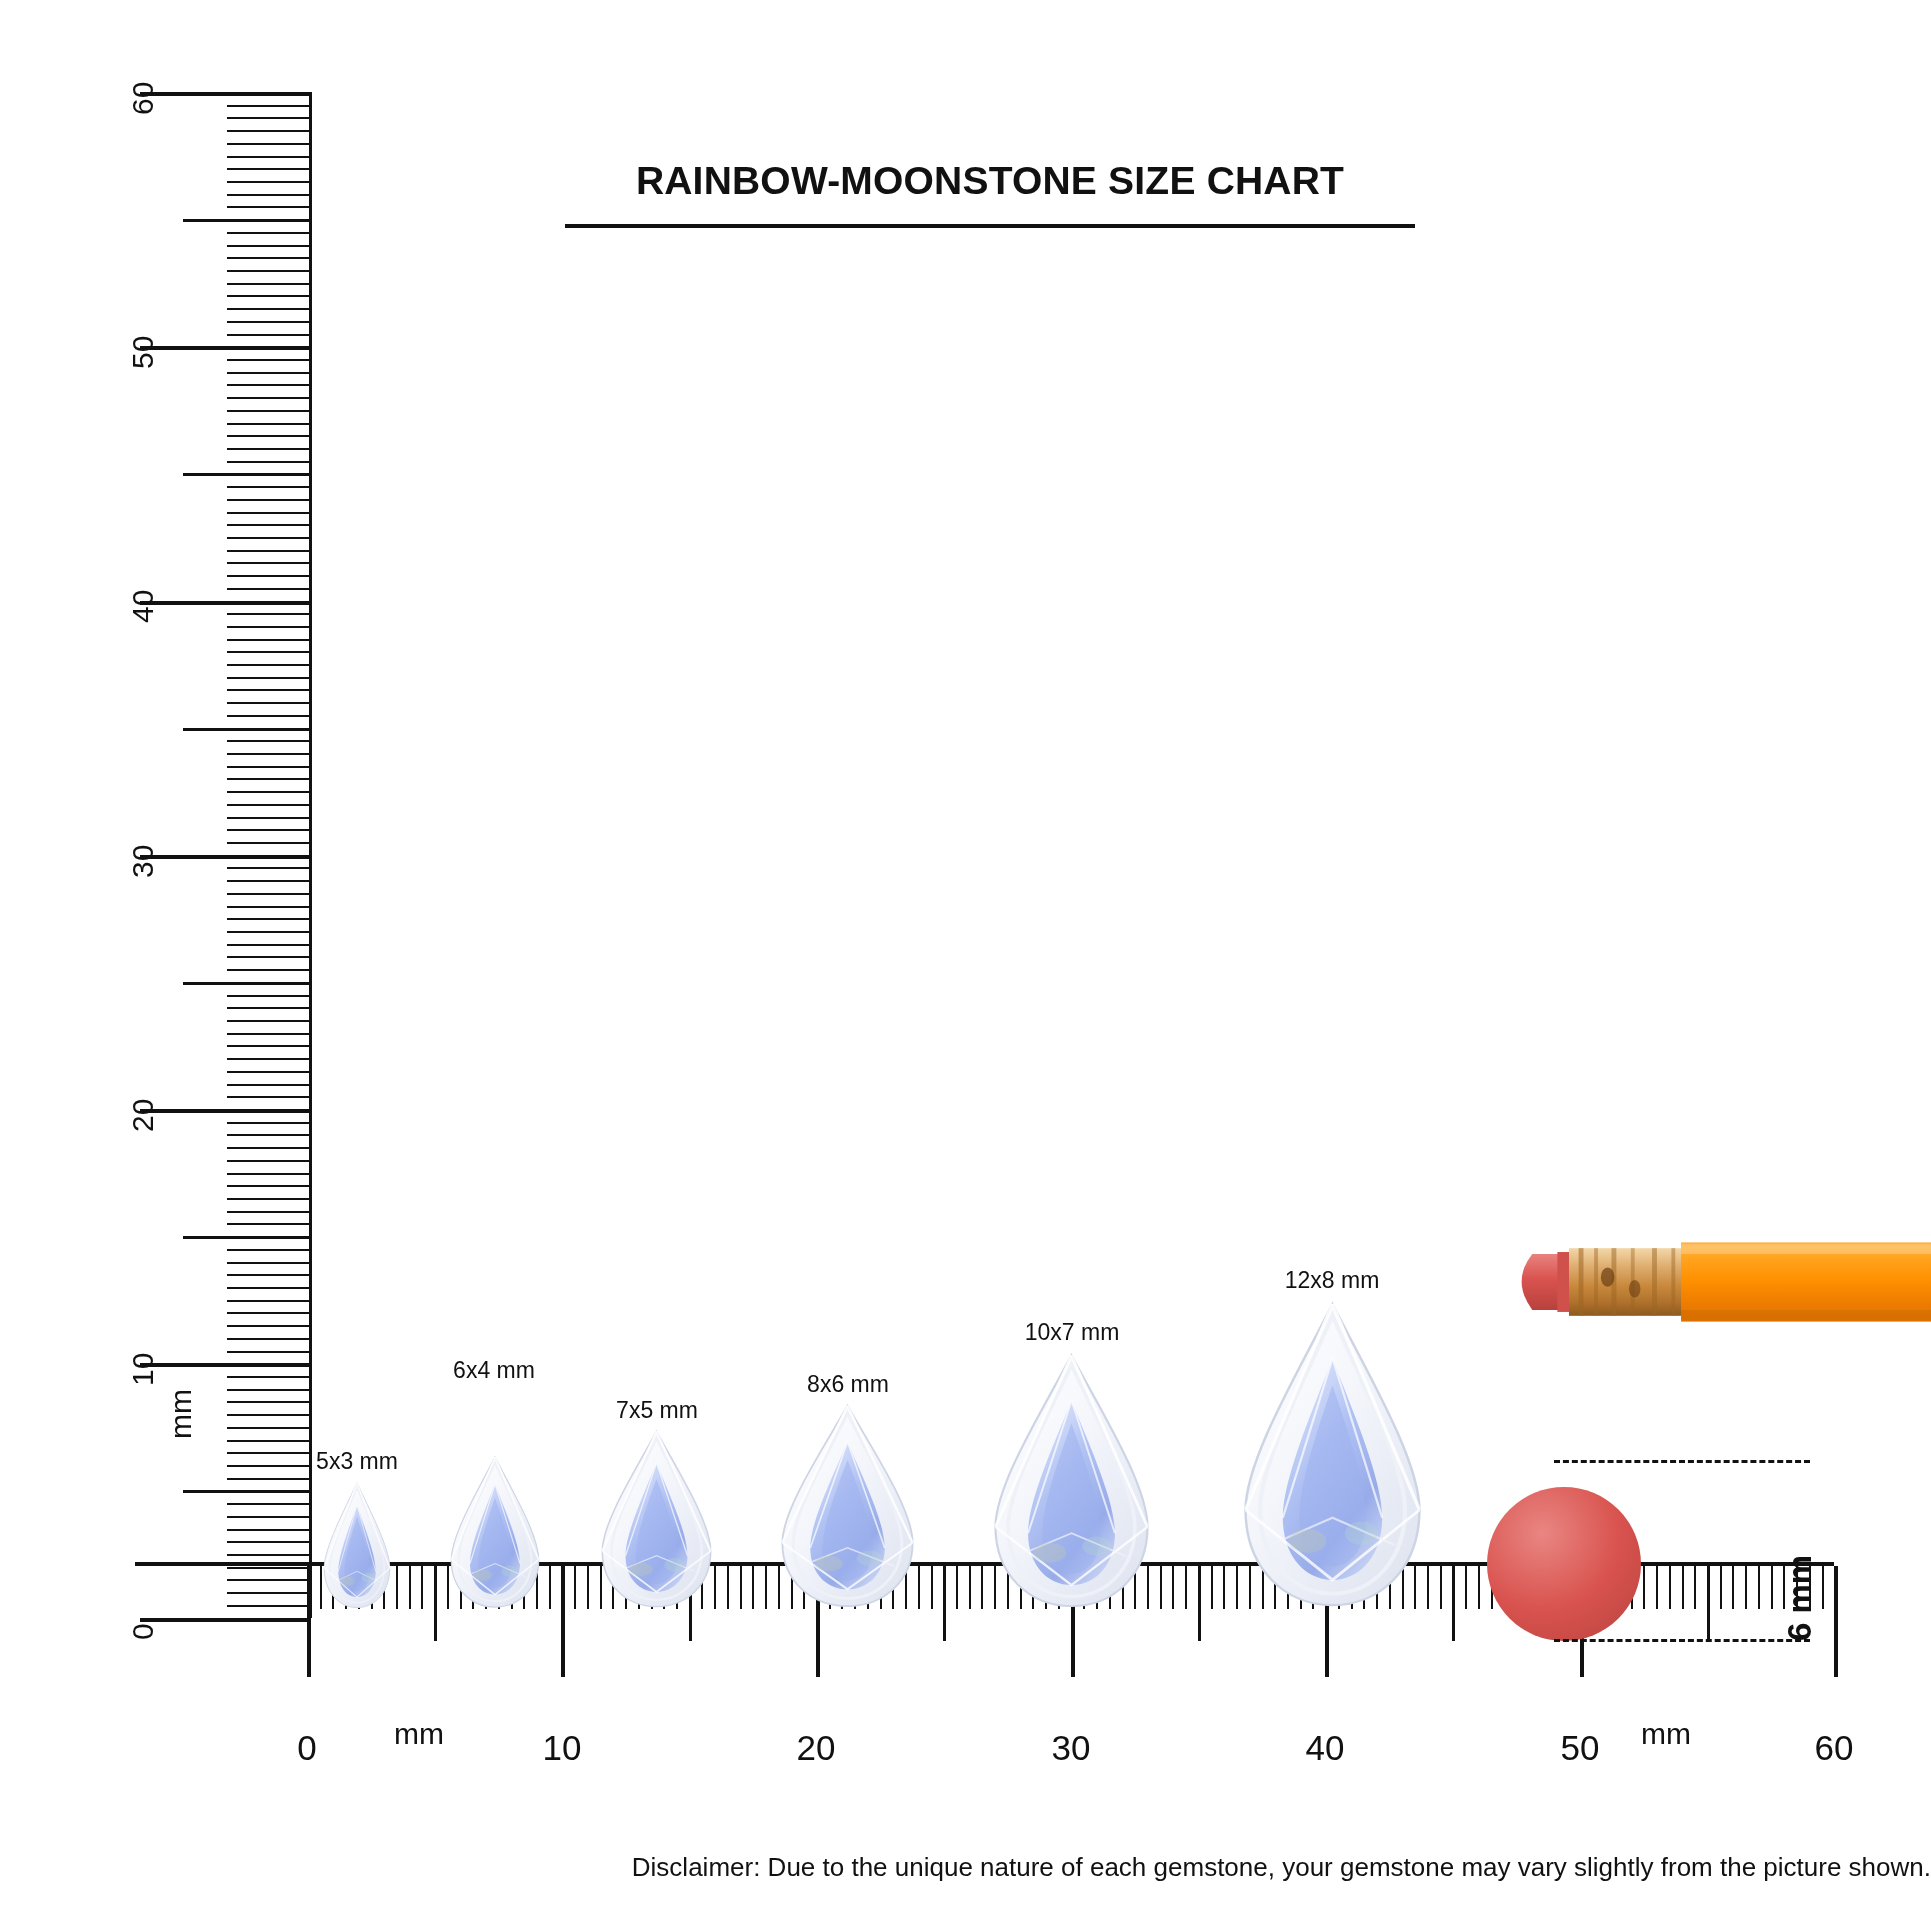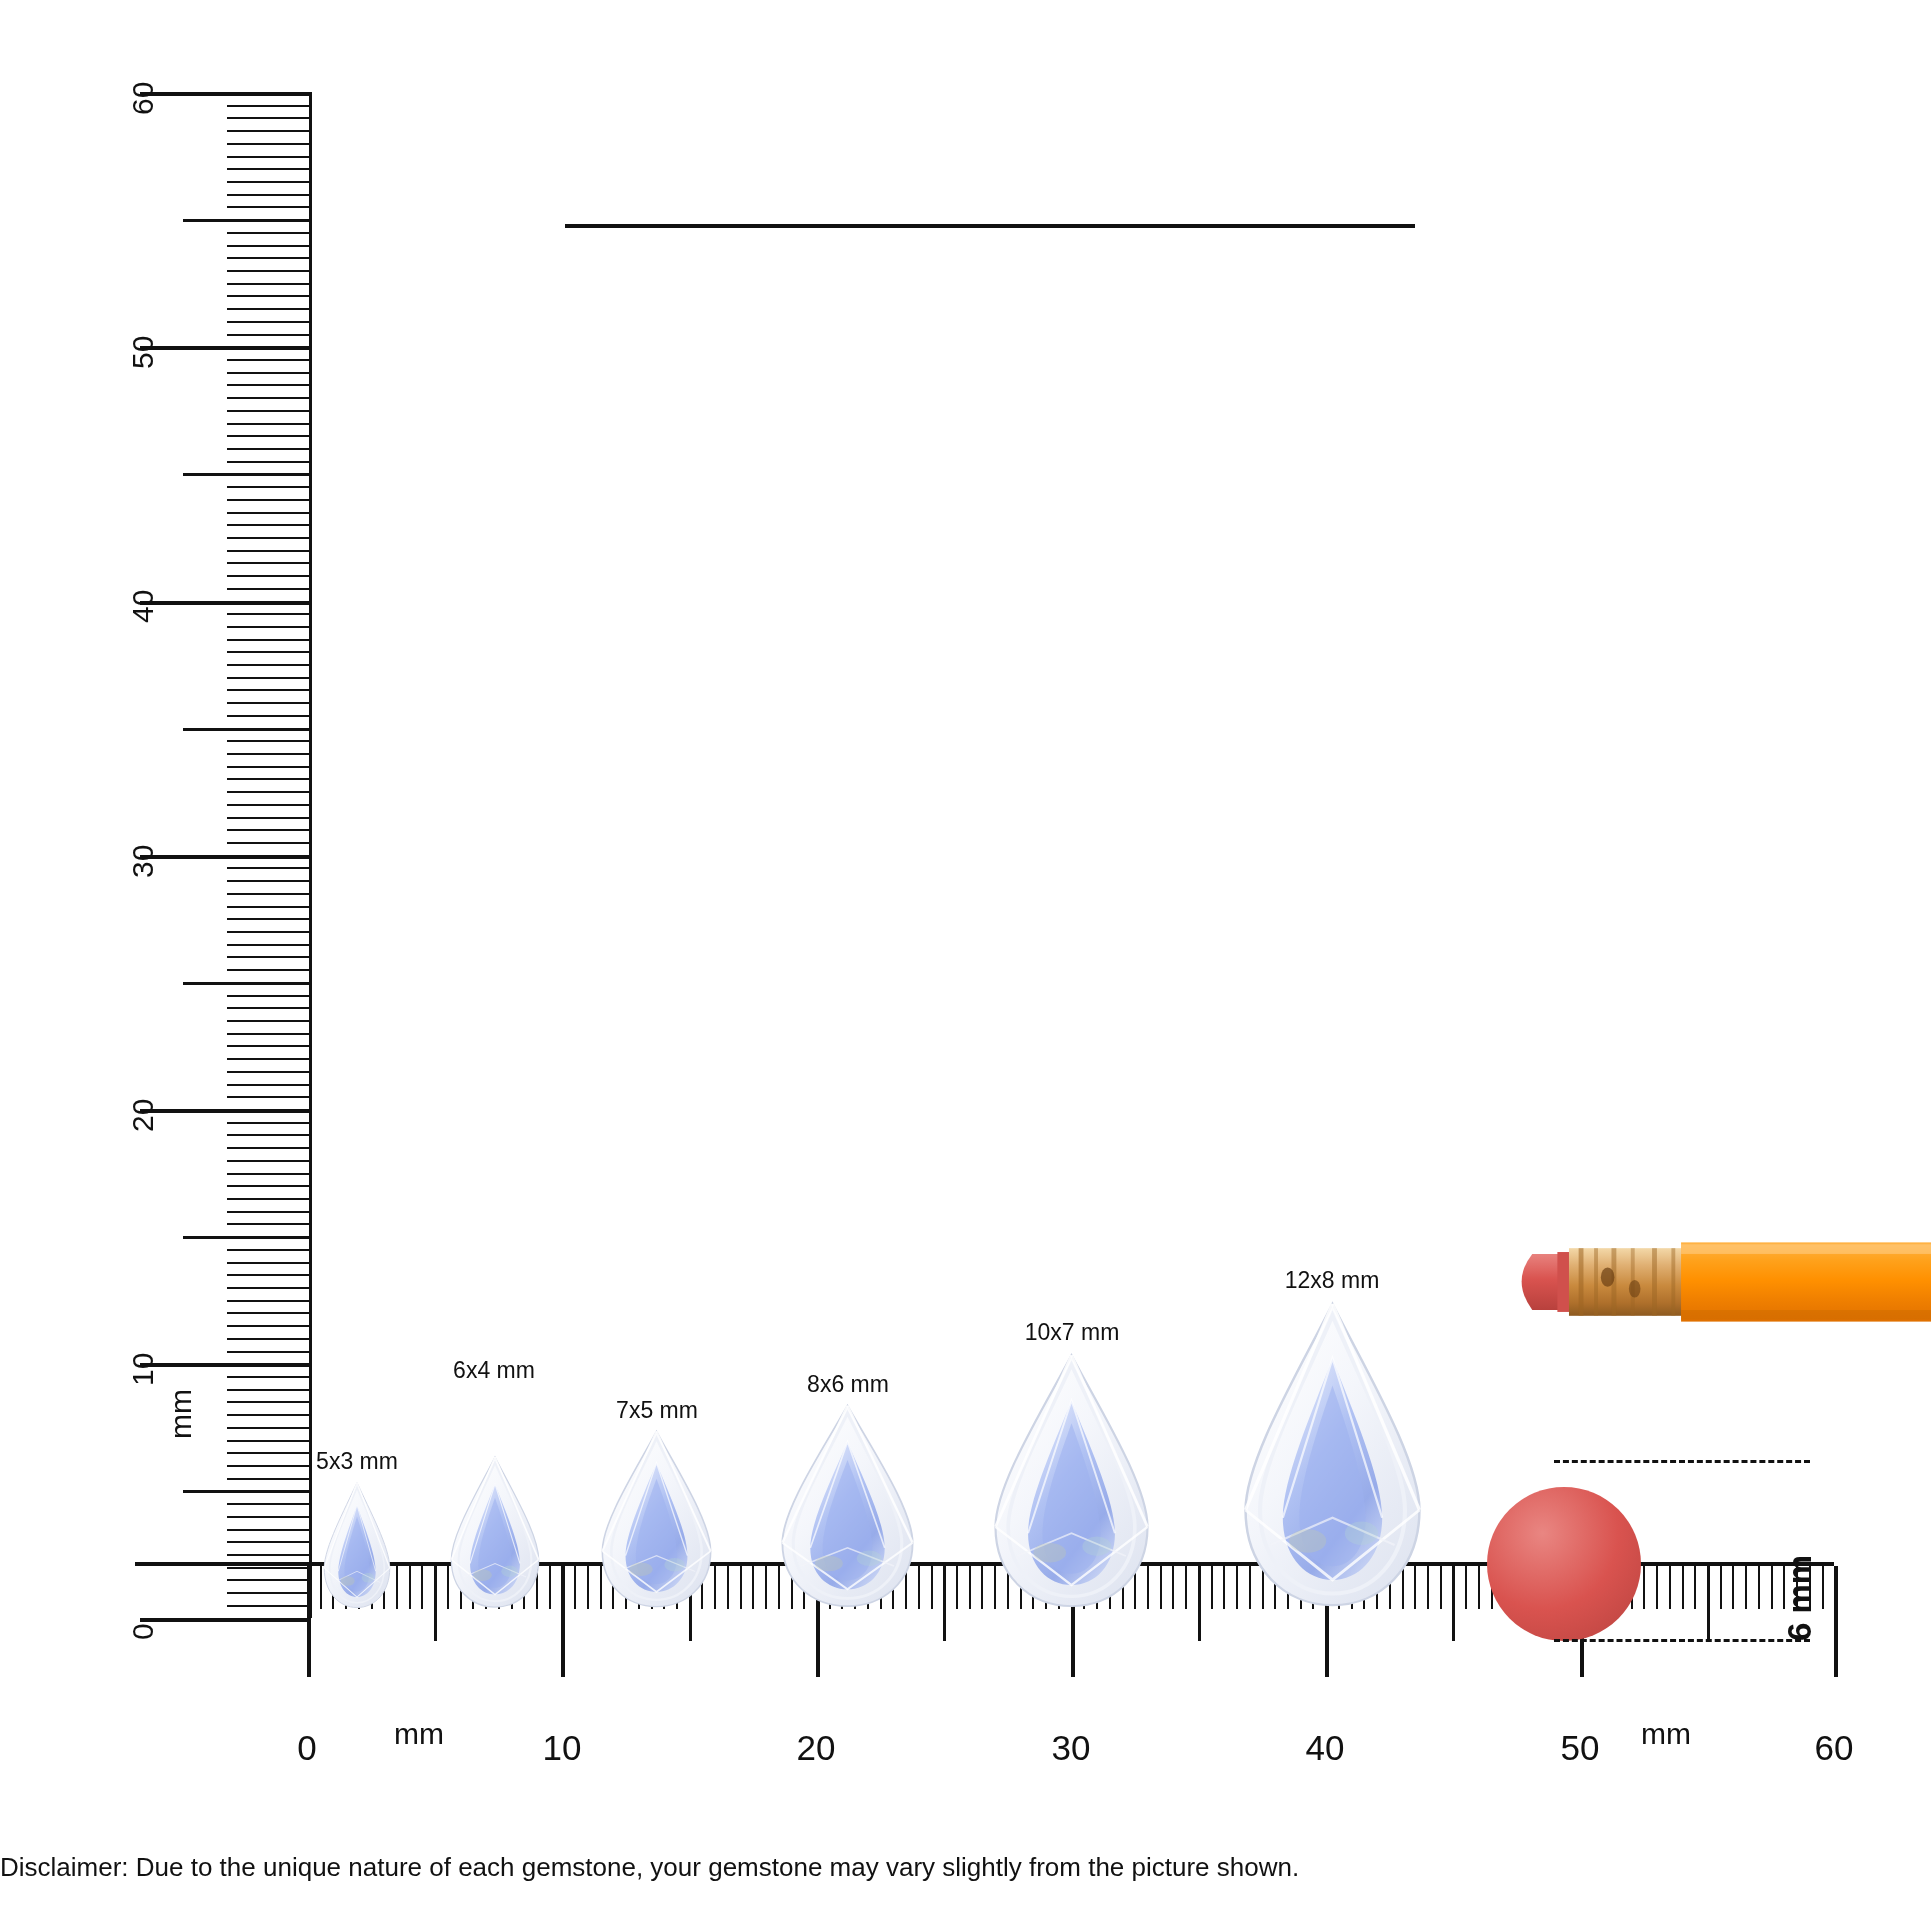--- a/index.html
+++ b/index.html
@@ -156,30 +156,31 @@
     transform-origin: left top;
     white-space: nowrap;
   }
 
   
   .disclaimer {
     position: absolute;
     left: 0;
     top: 1852px;
     width: 1931px;
-    text-align: left;
+    text-align: right;
     font-size: 26px;
     color: #111111;
   }
 </style>
 </head>
 <body>
 
 <div id="stage">
 
+  <div class="title">RAINBOW-MOONSTONE SIZE CHART</div>
   <div class="title-rule"></div>
 
   <div class="v-ruler" id="v-ruler">
     <div class="v-axis-line"></div>
   <div class="v-tick major" style="top: 1526px;"></div>
       <div class="v-tick minor" style="top: 1513px;"></div>
       <div class="v-tick minor" style="top: 1500px;"></div>
       <div class="v-tick minor" style="top: 1487px;"></div>
       <div class="v-tick minor" style="top: 1475px;"></div>
       <div class="v-tick minor" style="top: 1462px;"></div>

